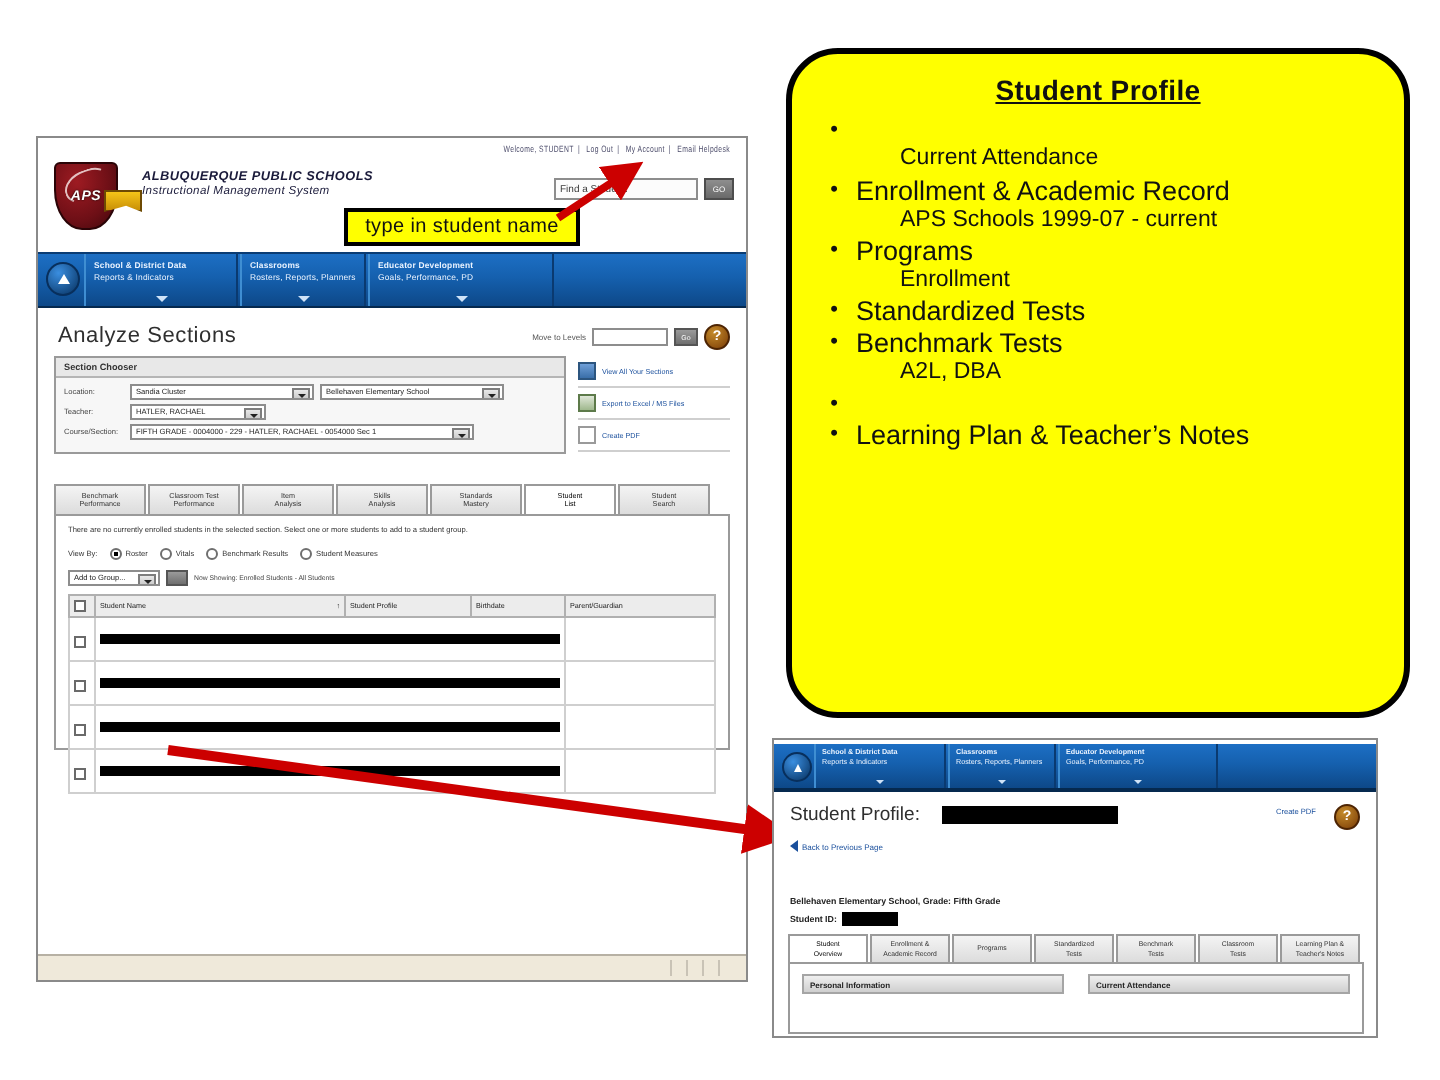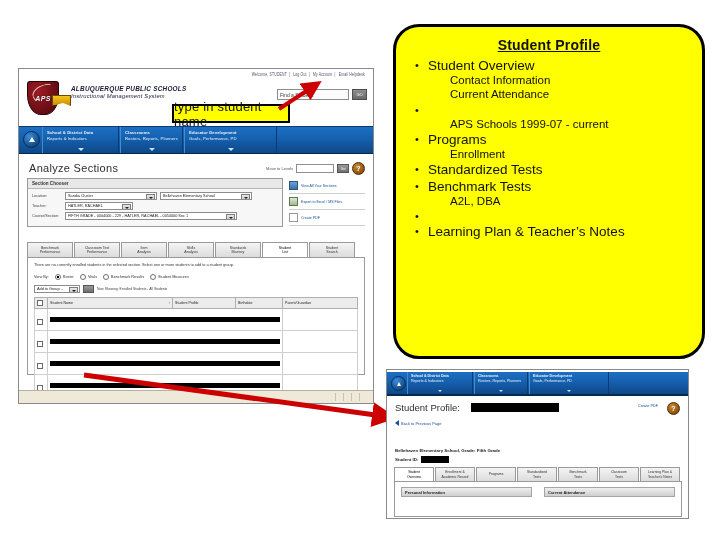--- a/index.html
+++ b/index.html
@@ -5,21 +5,21 @@
   html,body{margin:0;padding:0;}
   body{
     width:720px;height:540px;position:relative;overflow:hidden;
     background:#ffffff;
     font-family:"Liberation Sans", sans-serif;
   }
   .abs{position:absolute;}
 
   
   #app-screenshot{
-    left:18px;top:68px;width:356px;height:336px;
+    left:18px;top:68px;width:356px;height:423px;
     background:#ffffff;border:1px solid #8a8a8a;
     box-sizing:border-box;overflow:hidden;
   }
   #app-header{
     position:absolute;left:0;top:0;width:100%;height:57px;background:#ffffff;
   }
   .util-links{
     position:absolute;right:6px;top:3px;
     font-size:3.4px;color:#2b2b4f;letter-spacing:.2px;
     white-space:nowrap;transform:scaleY(1.35);transform-origin:right top;
@@ -182,21 +182,21 @@
   .col-chk{width:8px;}
   .col-name{width:120px;}
   .col-prof{width:58px;}
   .col-bday{width:42px;}
 
   
   #callout-type{
     left:172px;top:104px;width:118px;height:19px;
     background:#ffff00;border:2px solid #000;box-sizing:border-box;
     display:flex;align-items:center;justify-content:center;
-    font-size:13px;color:#111;letter-spacing:.2px;
+    font-size:10px;color:#111;letter-spacing:.2px;
   }
   #arrow-type{left:275px;top:78px;width:50px;height:34px;}
 
   
   #profile-callout{
     left:393px;top:24px;width:312px;height:335px;
     background:#ffff00;border:3px solid #000;border-radius:26px;
     box-sizing:border-box;padding:8px 10px 0 10px;
   }
   #pc-title{
@@ -500,27 +500,26 @@
     </marker>
   </defs>
   <line x1="4" y1="31" x2="42" y2="6" stroke="#cc0000" stroke-width="4" marker-end="url(#ah1)"></line>
 </svg>
 
 <div class="abs" id="profile-callout">
   <div id="pc-title">Student Profile</div>
 
   <div class="pc-l1">
     <span class="pc-bullet">•</span>
-    <span>Student Overview</span>
-  </div>
-  <div class="pc-l2">Contact Information</div>
+  </div>
   <div class="pc-l2">Current Attendance</div>
 
   <div class="pc-l1">
     <span class="pc-bullet">•</span>
+    <span>Enrollment &amp; Academic Record</span>
   </div>
   <div class="pc-l2">APS Schools 1999-07 - current</div>
 
   <div class="pc-l1">
     <span class="pc-bullet">•</span>
     <span>Programs</span>
   </div>
   <div class="pc-l2">Enrollment</div>
 
   <div class="pc-l1">

